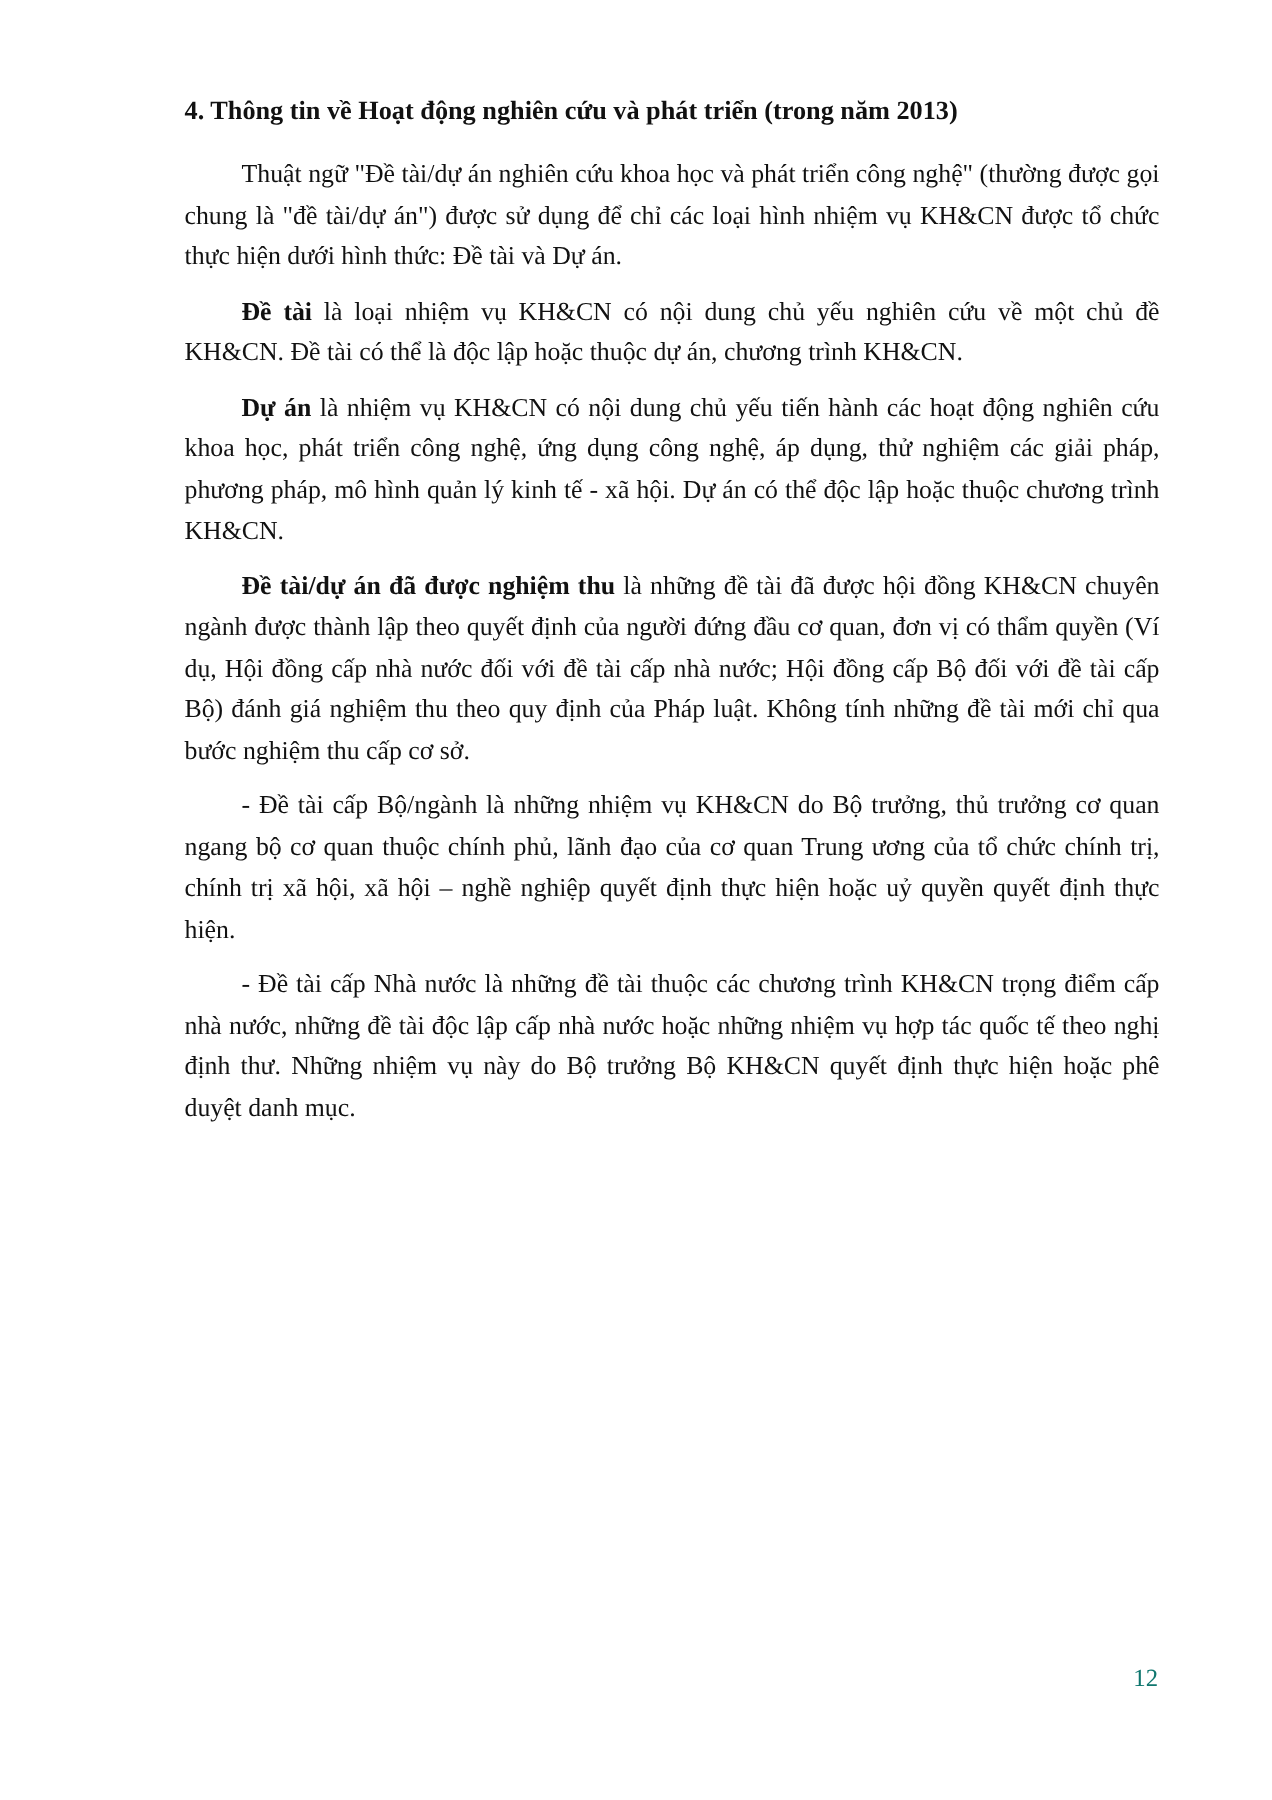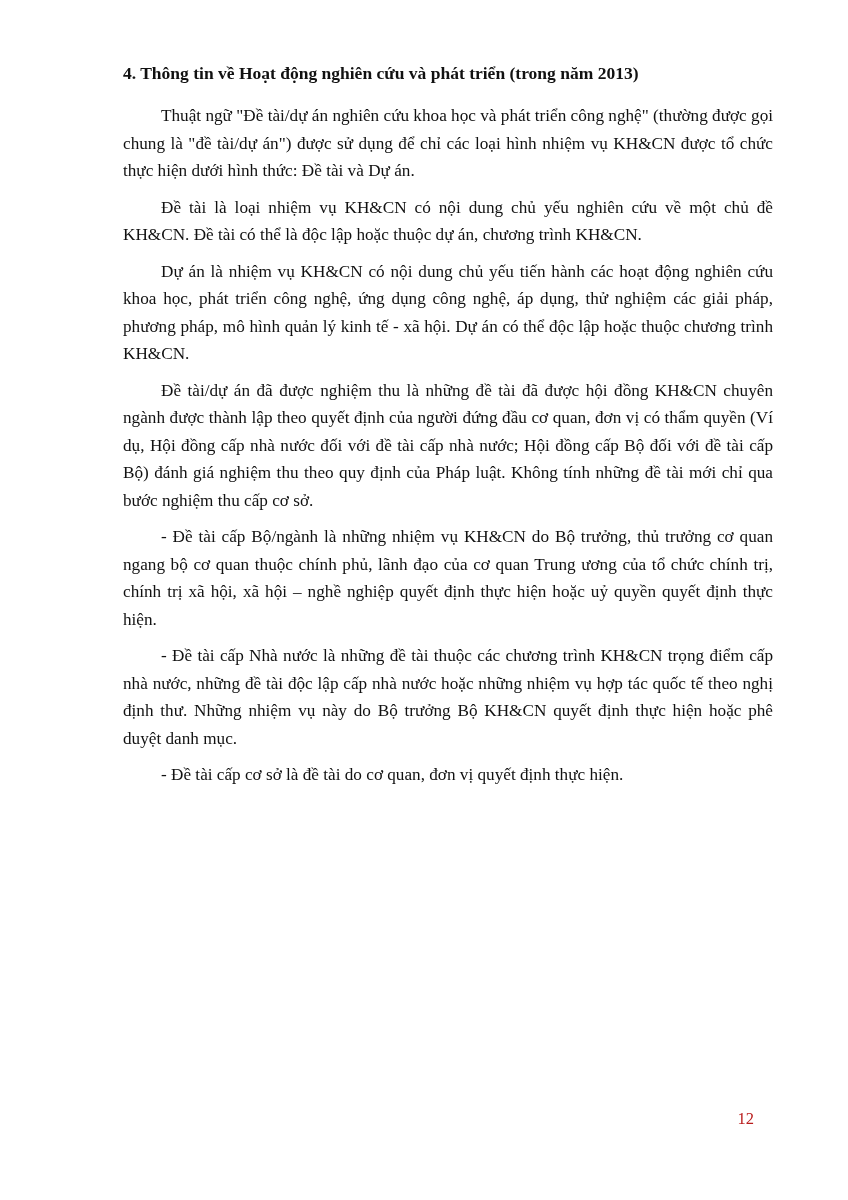--- a/index.html
+++ b/index.html
@@ -36,46 +36,45 @@
     margin-bottom: 14px;
   }
   .body-text p {
     font-size: 17.2px;
     line-height: 27.5px;
     text-align: justify;
     text-indent: 38px;
     margin-bottom: 9px;
   }
   .body-text p .lead {
-    font-weight: normal;
+    font-weight: bold;
   }
   .page-number {
     position: absolute;
     top: 1108px;
-    right: 94px;
+    right: 76px;
     font-size: 16.5px;
     line-height: 22px;
-    color: #b91c1c;
+    color: #0f766e;
   }
 </style>
 </head>
 <body>
 
 <div class="page">
   <div class="content">
 
     <div class="heading">4. Thông tin về Hoạt động nghiên cứu và phát triển (trong năm 2013)</div>
 
 
     <div class="body-text">
       <p><span class="lead"></span><span>Thuật ngữ "Đề tài/dự án nghiên cứu khoa học và phát triển công nghệ" (thường được gọi chung là "đề tài/dự án") được sử dụng để chỉ các loại hình nhiệm vụ KH&amp;CN được tổ chức thực hiện dưới hình thức: Đề tài và Dự án.</span></p>
       <p><span class="lead">Đề tài</span><span> là loại nhiệm vụ KH&amp;CN có nội dung chủ yếu nghiên cứu về một chủ đề KH&amp;CN. Đề tài có thể là độc lập hoặc thuộc dự án, chương trình KH&amp;CN.</span></p>
       <p><span class="lead">Dự án</span><span> là nhiệm vụ KH&amp;CN có nội dung chủ yếu tiến hành các hoạt động nghiên cứu khoa học, phát triển công nghệ, ứng dụng công nghệ, áp dụng, thử nghiệm các giải pháp, phương pháp, mô hình quản lý kinh tế - xã hội. Dự án có thể độc lập hoặc thuộc chương trình KH&amp;CN.</span></p>
       <p><span class="lead">Đề tài/dự án đã được nghiệm thu</span><span> là những đề tài đã được hội đồng KH&amp;CN chuyên ngành được thành lập theo quyết định của người đứng đầu cơ quan, đơn vị có thẩm quyền (Ví dụ, Hội đồng cấp nhà nước đối với đề tài cấp nhà nước; Hội đồng cấp Bộ đối với đề tài cấp Bộ) đánh giá nghiệm thu theo quy định của Pháp luật. Không tính những đề tài mới chỉ qua bước nghiệm thu cấp cơ sở.</span></p>
       <p><span class="lead"></span><span>- Đề tài cấp Bộ/ngành là những nhiệm vụ KH&amp;CN do Bộ trưởng, thủ trưởng  cơ quan ngang bộ cơ quan thuộc chính phủ, lãnh đạo của cơ quan Trung ương của tổ chức chính trị, chính trị xã hội, xã hội – nghề nghiệp quyết định thực hiện hoặc uỷ quyền quyết định thực hiện.</span></p>
       <p><span class="lead"></span><span>- Đề tài cấp Nhà nước là những đề tài thuộc các chương trình KH&amp;CN trọng điểm cấp nhà nước, những đề tài độc lập cấp nhà nước hoặc những nhiệm vụ hợp tác quốc tế theo nghị định thư. Những nhiệm vụ này do Bộ trưởng Bộ KH&amp;CN quyết định thực hiện hoặc phê duyệt danh mục.</span></p>
-      <p><span class="lead"></span><span>- Đề tài cấp cơ sở là đề tài do cơ quan, đơn vị quyết định thực hiện.</span></p>
     </div>
 
   </div>
 
   <div class="page-number">12</div>
 </div>
 
 </body></html>

